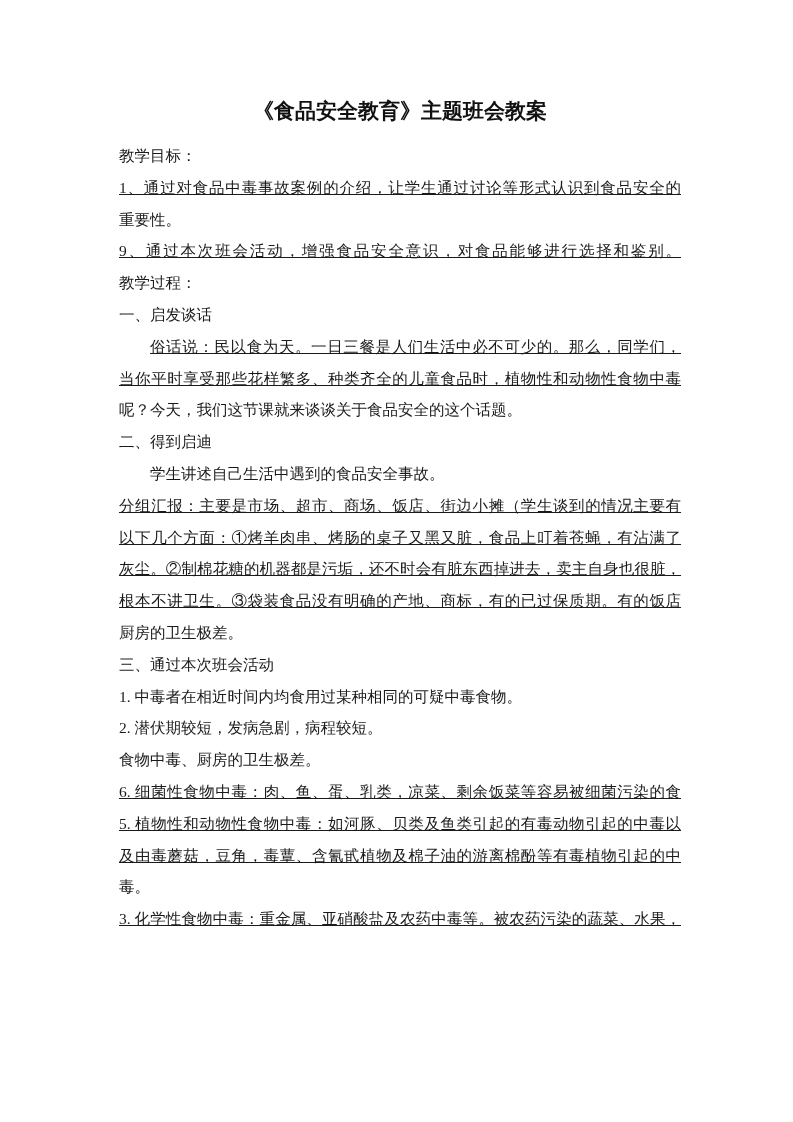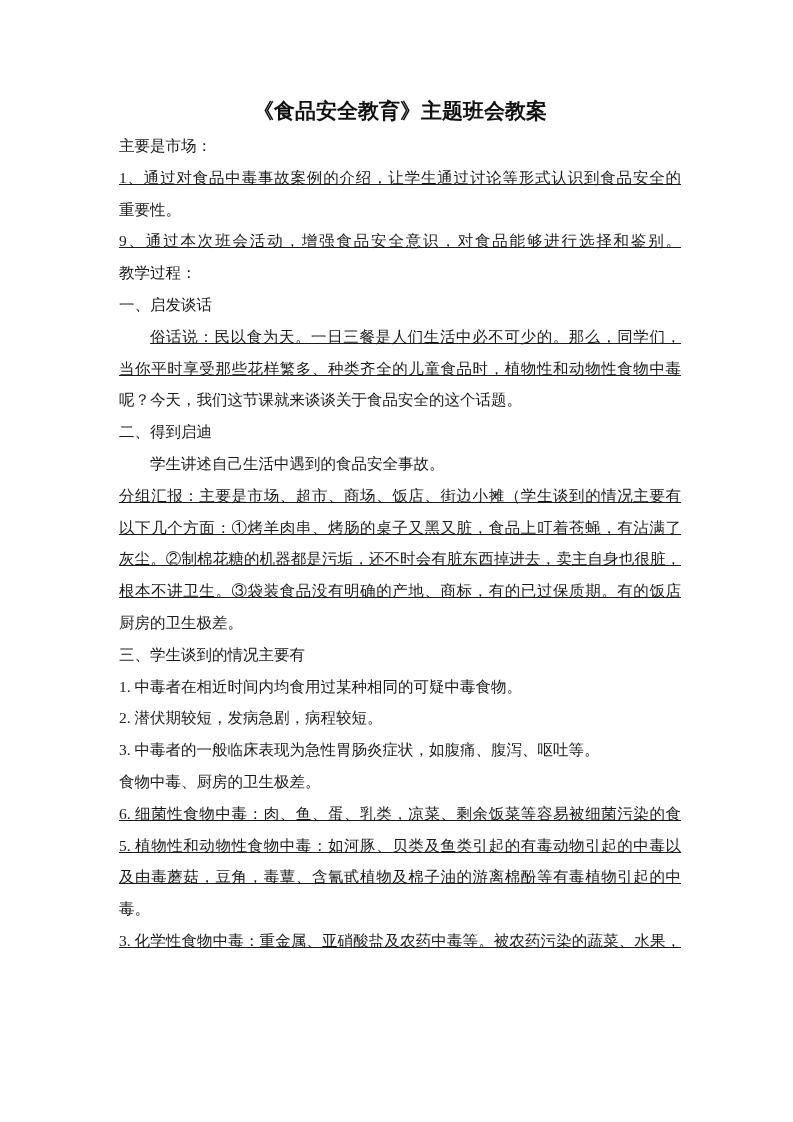--- a/index.html
+++ b/index.html
@@ -12,21 +12,21 @@
     width: 793px;
     height: 1122px;
     background: #ffffff;
     box-sizing: border-box;
     padding: 96px 112px 0 119px;
     overflow: hidden;
     font-family: "Liberation Serif", "DejaVu Serif", serif;
     color: #1a1a1a;
   }
   .doc-title {
-    margin: 0 0 4px 0;
+    margin: 0 0 14px 0;
     font-size: 21px;
     line-height: 30px;
     font-weight: bold;
     text-align: center;
     color: #111111;
     white-space: nowrap;
   }
   .doc-body {
     width: 562px;
   }
@@ -46,40 +46,39 @@
   .line.indent {
     padding-left: 31px;
   }
 </style>
 </head>
 <body>
 
 <div class="page">
   <h1 class="doc-title">《食品安全教育》主题班会教案</h1>
   <div class="doc-body">
-      <div class="line">主要是市场：</div>
+      <div class="line">教学目标：</div>
       <div class="line fill">1、通过对食品中毒事故案例的介绍，让学生通过讨论等形式认识到食品安全的</div>
       <div class="line">重要性。</div>
       <div class="line fill">9、通过本次班会活动，增强食品安全意识，对食品能够进行选择和鉴别。</div>
       <div class="line">教学过程：</div>
       <div class="line">一、启发谈话</div>
       <div class="line fill indent">俗话说：民以食为天。一日三餐是人们生活中必不可少的。那么，同学们，</div>
       <div class="line fill">当你平时享受那些花样繁多、种类齐全的儿童食品时，植物性和动物性食物中毒</div>
       <div class="line">呢？今天，我们这节课就来谈谈关于食品安全的这个话题。</div>
       <div class="line">二、得到启迪</div>
       <div class="line indent">学生讲述自己生活中遇到的食品安全事故。</div>
       <div class="line fill">分组汇报：主要是市场、超市、商场、饭店、街边小摊（学生谈到的情况主要有</div>
       <div class="line fill">以下几个方面：①烤羊肉串、烤肠的桌子又黑又脏，食品上叮着苍蝇，有沾满了</div>
       <div class="line fill">灰尘。②制棉花糖的机器都是污垢，还不时会有脏东西掉进去，卖主自身也很脏，</div>
       <div class="line fill">根本不讲卫生。③袋装食品没有明确的产地、商标，有的已过保质期。有的饭店</div>
       <div class="line">厨房的卫生极差。</div>
-      <div class="line">三、学生谈到的情况主要有</div>
+      <div class="line">三、通过本次班会活动</div>
       <div class="line">1. 中毒者在相近时间内均食用过某种相同的可疑中毒食物。</div>
       <div class="line">2. 潜伏期较短，发病急剧，病程较短。</div>
-      <div class="line">3. 中毒者的一般临床表现为急性胃肠炎症状，如腹痛、腹泻、呕吐等。</div>
       <div class="line">食物中毒、厨房的卫生极差。</div>
       <div class="line fill">6. 细菌性食物中毒：肉、鱼、蛋、乳类，凉菜、剩余饭菜等容易被细菌污染的食</div>
       <div class="line fill">5. 植物性和动物性食物中毒：如河豚、贝类及鱼类引起的有毒动物引起的中毒以</div>
       <div class="line fill">及由毒蘑菇，豆角，毒蕈、含氰甙植物及棉子油的游离棉酚等有毒植物引起的中</div>
       <div class="line">毒。</div>
       <div class="line fill">3. 化学性食物中毒：重金属、亚硝酸盐及农药中毒等。被农药污染的蔬菜、水果，</div>
     </div>
 </div>
 
 </body></html>

